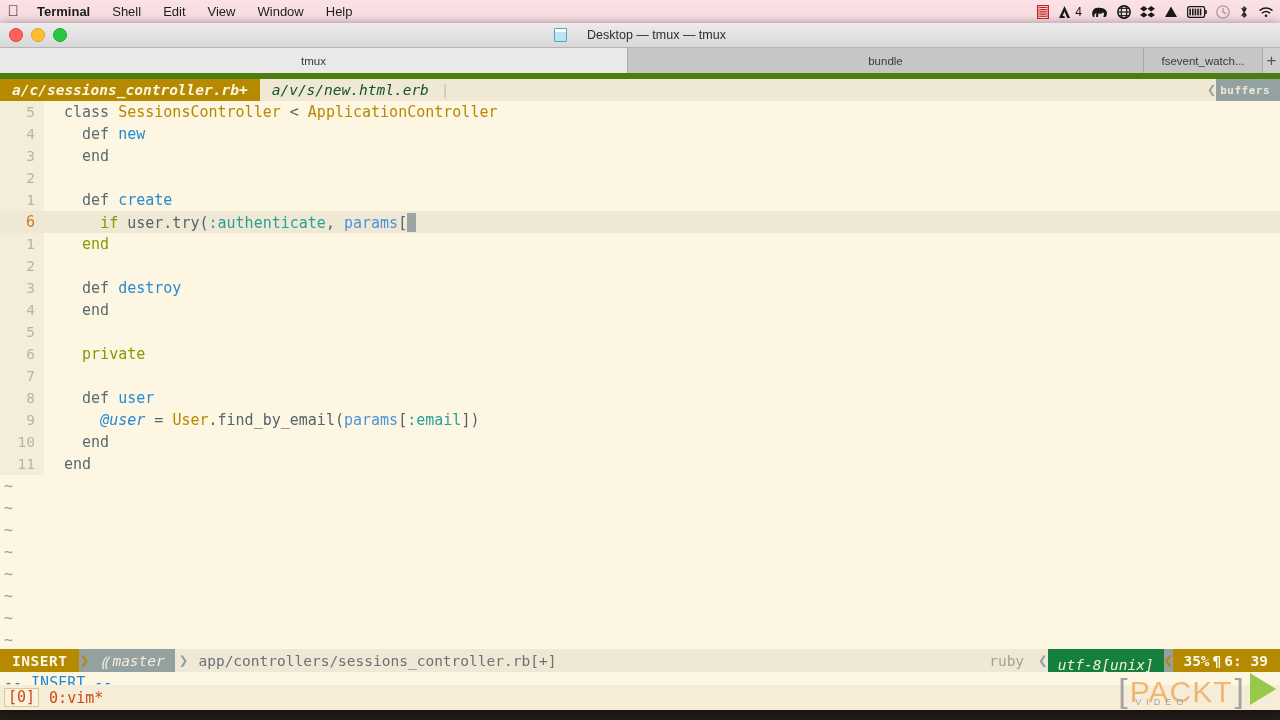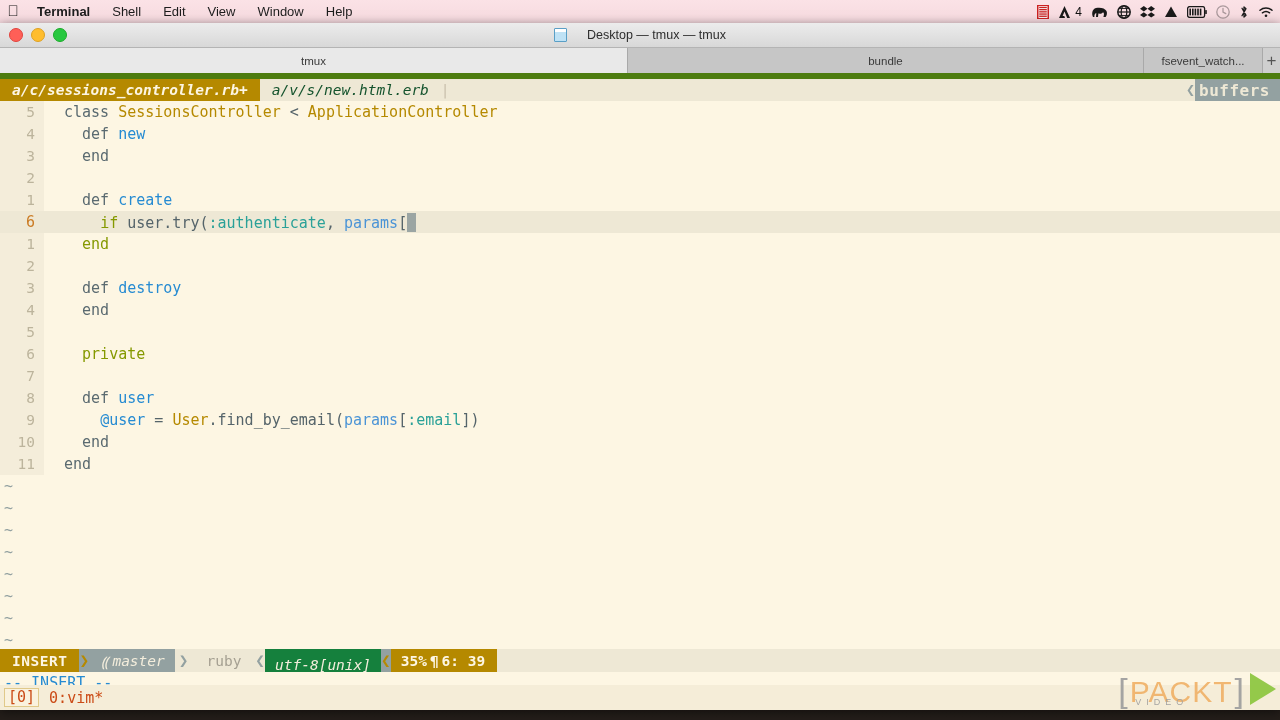--- a/index.html
+++ b/index.html
@@ -109,21 +109,21 @@
   }
   .vtab.active { background: #b58900; color: #fdf6e3; font-style: italic; font-weight: bold; }
   .vtab.inactive { color: #14532d; font-style: italic; }
   .vtab-sep { color: #c9c0ac; display: flex; align-items: center; padding-right: 6px;}
   .vtab-right { margin-left: auto; display: flex; align-items: stretch; }
   .vtab-arrow {
     display: flex; align-items: center; color: #93a1a1; font-size: 15px;
   }
   .vtab-buffers {
     background: #93a1a1; color: #eee8d5; display: flex; align-items: center;
-    padding: 0 10px 0 4px; font-size: 16px; font-weight: bold; letter-spacing: .5px;
+    padding: 0 10px 0 4px; font-size: 11px; font-weight: bold; letter-spacing: .5px;
   }
 
   .codearea { position: relative; height: 545px; overflow: hidden; }
   .line {
     display: flex; height: 22px; align-items: center; white-space: pre;
   }
   .line.cursorline { background: #eee8d5; }
   .gutter {
     width: 44px; min-width: 44px; text-align: right; padding-right: 9px;
     color: #bcb49c; background: #f4edda; height: 22px;
@@ -135,21 +135,21 @@
   .tilde-row .code { padding-left: 4px; color: #93a1a1; }
 
   
   .c-kw      { color: #5a6a70; }            
   .c-plain   { color: #55646a; }
   .c-const   { color: #b58900; }            
   .c-method  { color: #268bd2; }            
   .c-sym     { color: #2aa198; }            
   .c-ident   { color: #4b94d6; }            
   .c-cond    { color: #859900; }            
-  .c-ivar    { color: #268bd2; }            
+  .c-ivar    { color: #268bd2; font-style: italic; }            
   .c-op      { color: #55646a; }
   .cursor-blk {
     display: inline-block; width: 9px; height: 19px; background: #9ba5a3;
     vertical-align: -4px;
   }
 
   
   .statusline {
     position: absolute; left: 0; bottom: 22px; width: 100%; height: 23px;
     display: flex; align-items: stretch; background: #eee8d5;
@@ -398,20 +398,21 @@
       </div>
 
       <div class="statusline">
         <div class="sl-mode">INSERT</div>
         <div class="sl-arrow mode-to-branch">❯</div>
         <div class="sl-branch">
           <span>⸨</span>
           <span>master</span>
         </div>
         <div class="sl-arrow branch-to-file">❯</div>
+        <div class="sl-file">app/controllers/sessions_controller.rb[+]</div>
         <div class="sl-ft">ruby</div>
         <div class="sl-arrow left-enc">❮</div>
         <div class="sl-enc">utf-8[unix]</div>
         <div class="sl-arrow left-pos">❮</div>
         <div class="sl-pos">
           <span>35%</span>
           <span>¶</span>
           <span>6: 39</span>
         </div>
       </div>

